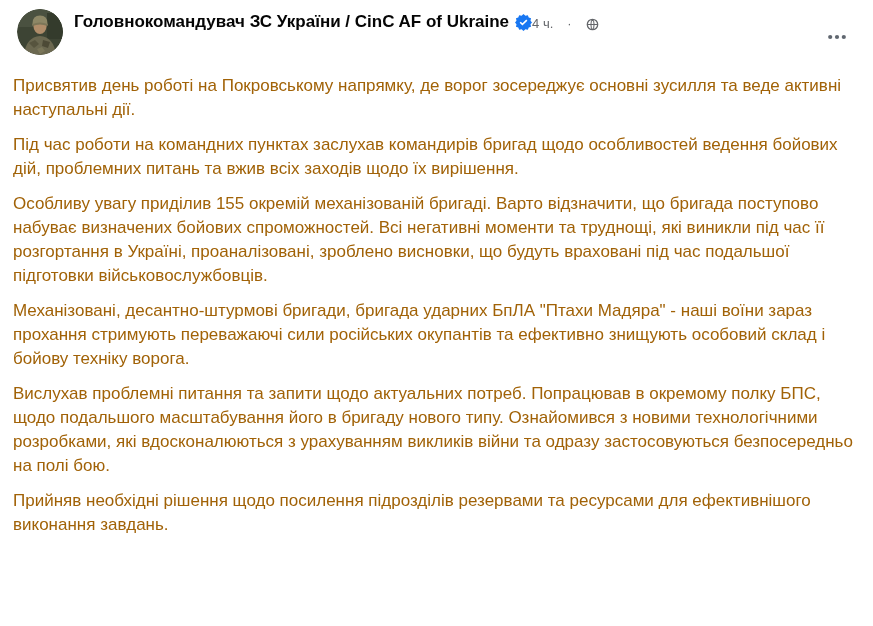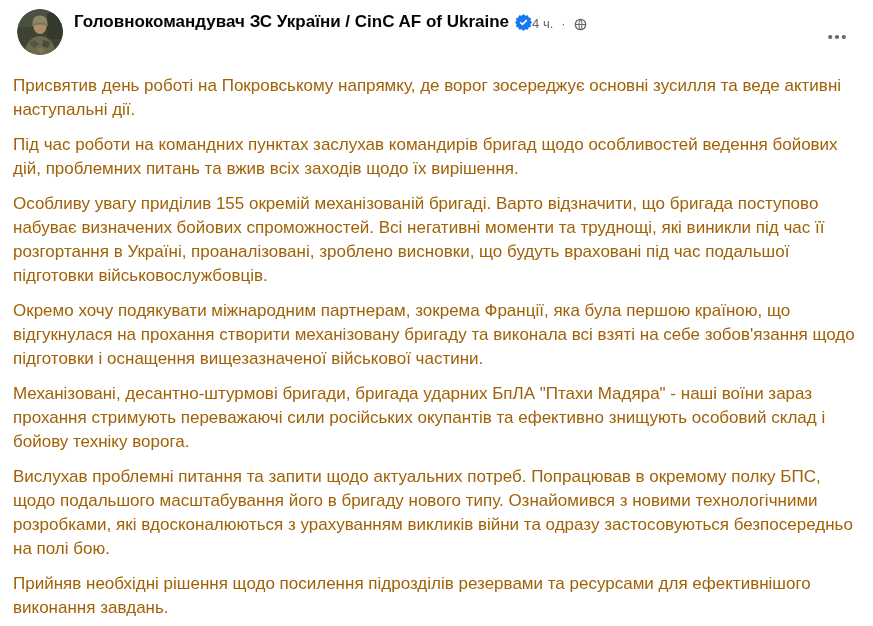--- a/index.html
+++ b/index.html
@@ -46,21 +46,21 @@
     font-weight: 700;
     color: #050505;
     text-decoration: none;
     line-height: 21px;
     white-space: nowrap;
   }
   .verified-badge { display: inline-flex; margin-top: 1px; }
   .meta-row {
     display: flex;
     align-items: center;
-    gap: 8px;
+    gap: 14px;
     margin-top: 4px;
     font-size: 13px;
     color: #65676b;
     line-height: 16px;
   }
   .meta-time {
     color: #65676b;
     text-decoration: none;
   }
   .meta-sep { color: #65676b; }
@@ -148,19 +148,18 @@
         </svg>
       </span>
     </button>
 
   </div>
 
   <div class="post-content">
     <p>Присвятив день роботі на Покровському напрямку, де ворог зосереджує основні зусилля та веде активні наступальні дії.</p>
     <p>Під час роботи на командних пунктах заслухав командирів бригад щодо особливостей ведення бойових дій, проблемних питань та вжив всіх заходів щодо їх вирішення.</p>
     <p>Особливу увагу приділив 155 окремій механізованій бригаді. Варто відзначити, що бригада поступово набуває визначених бойових спроможностей. Всі негативні моменти та труднощі, які виникли під час її розгортання в Україні, проаналізовані, зроблено висновки, що будуть враховані під час подальшої підготовки військовослужбовців.</p>
-    <p>Окремо хочу подякувати міжнародним партнерам, зокрема Франції, яка була першою країною, що відгукнулася на прохання створити механізовану бригаду та виконала всі взяті на себе зобов'язання щодо підготовки і оснащення вищезазначеної військової частини.</p>
     <p>Механізовані, десантно-штурмові бригади, бригада ударних БпЛА "Птахи Мадяра" - наші воїни зараз прохання стримують переважаючі сили російських окупантів та ефективно знищують особовий склад і бойову техніку ворога.</p>
     <p>Вислухав проблемні питання та запити щодо актуальних потреб. Попрацював в окремому полку БПС, щодо подальшого масштабування його в бригаду нового типу. Ознайомився з новими технологічними розробками, які вдосконалюються з урахуванням викликів війни та одразу застосовуються безпосередньо на полі бою.</p>
     <p>Прийняв необхідні рішення щодо посилення підрозділів резервами та ресурсами для ефективнішого виконання завдань.</p>
   </div>
 
 </div>
 
 </body></html>

